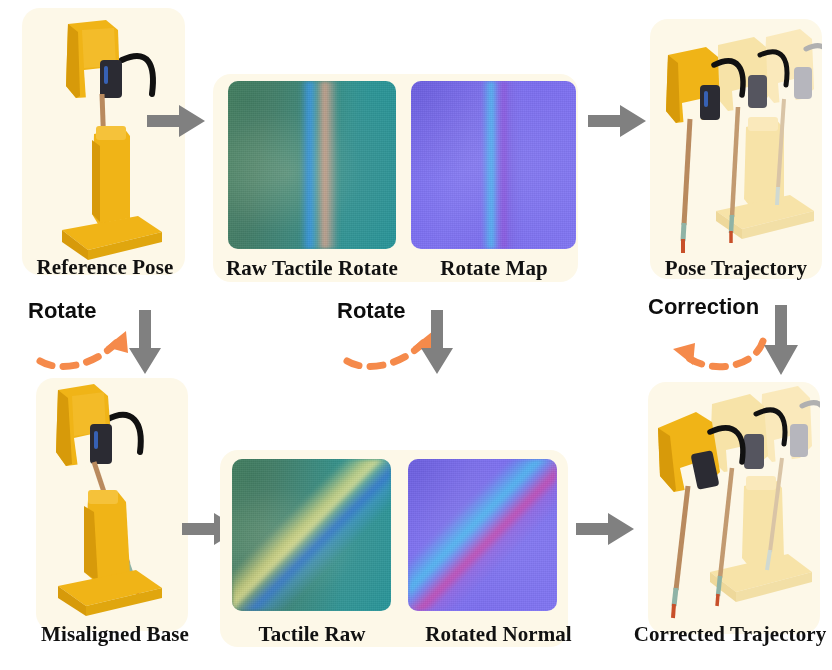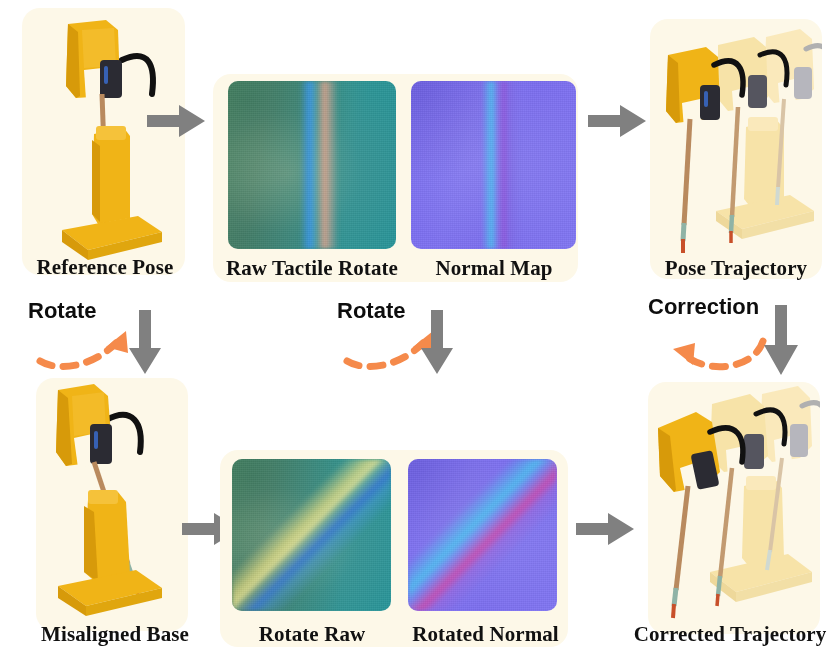--- a/index.html
+++ b/index.html
@@ -181,21 +181,21 @@
   </div>
 
   <div class="tile" style="left:411px; top:81px; width:165px; height:168px;">
     <div class="layer nm-base"></div>
     <div class="layer nm-vign"></div>
     <div class="layer nm-stripe-v"></div>
     <div class="layer noise"></div>
   </div>
 
   <div class="caption" style="left:217px; top:256px; width:190px;">Raw Tactile Rotate</div>
-  <div class="caption" style="left:404px; top:256px; width:180px;">Normal Map</div>
+  <div class="caption" style="left:404px; top:256px; width:180px;">Rotate Map</div>
 
   <svg class="arrow" style="left:588px; top:104px;" width="60" height="34" viewBox="0 0 60 34">
     <path d="M0 11 L32 11 L32 1 L58 17 L32 33 L32 23 L0 23 Z" fill="#808080"></path>
   </svg>
 
   <div class="panel" style="left:650px; top:19px; width:172px; height:260px;"></div>
 
   <svg class="photo" style="left:650px; top:19px;" width="172" height="256" viewBox="0 0 172 256">
 
     <path d="M96 108 L126 100 L134 110 L134 180 L102 190 L94 180 Z" fill="#f7e3a8"></path>
@@ -301,22 +301,22 @@
     <div class="layer noise"></div>
   </div>
 
   <div class="tile" style="left:408px; top:459px; width:149px; height:152px;">
     <div class="layer nm-base"></div>
     <div class="layer nm-vign"></div>
     <div class="layer nm-stripe-d"></div>
     <div class="layer noise"></div>
   </div>
 
-  <div class="caption" style="left:222px; top:622px; width:180px;">Rotate Raw</div>
-  <div class="caption" style="left:398px; top:622px; width:175px;">Rotated Normal</div>
+  <div class="caption" style="left:222px; top:622px; width:180px;">Tactile Raw</div>
+  <div class="caption" style="left:411px; top:622px; width:175px;">Rotated Normal</div>
 
   <svg class="arrow" style="left:576px; top:512px;" width="60" height="34" viewBox="0 0 60 34">
     <path d="M0 11 L32 11 L32 1 L58 17 L32 33 L32 23 L0 23 Z" fill="#808080"></path>
   </svg>
 
   <div class="panel" style="left:648px; top:382px; width:172px; height:252px;"></div>
 
   <svg class="photo" style="left:648px; top:382px;" width="172" height="248" viewBox="0 0 172 248">
 
     <path d="M96 104 L126 96 L134 106 L136 176 L104 188 L94 176 Z" fill="#f7e3a8"></path>

